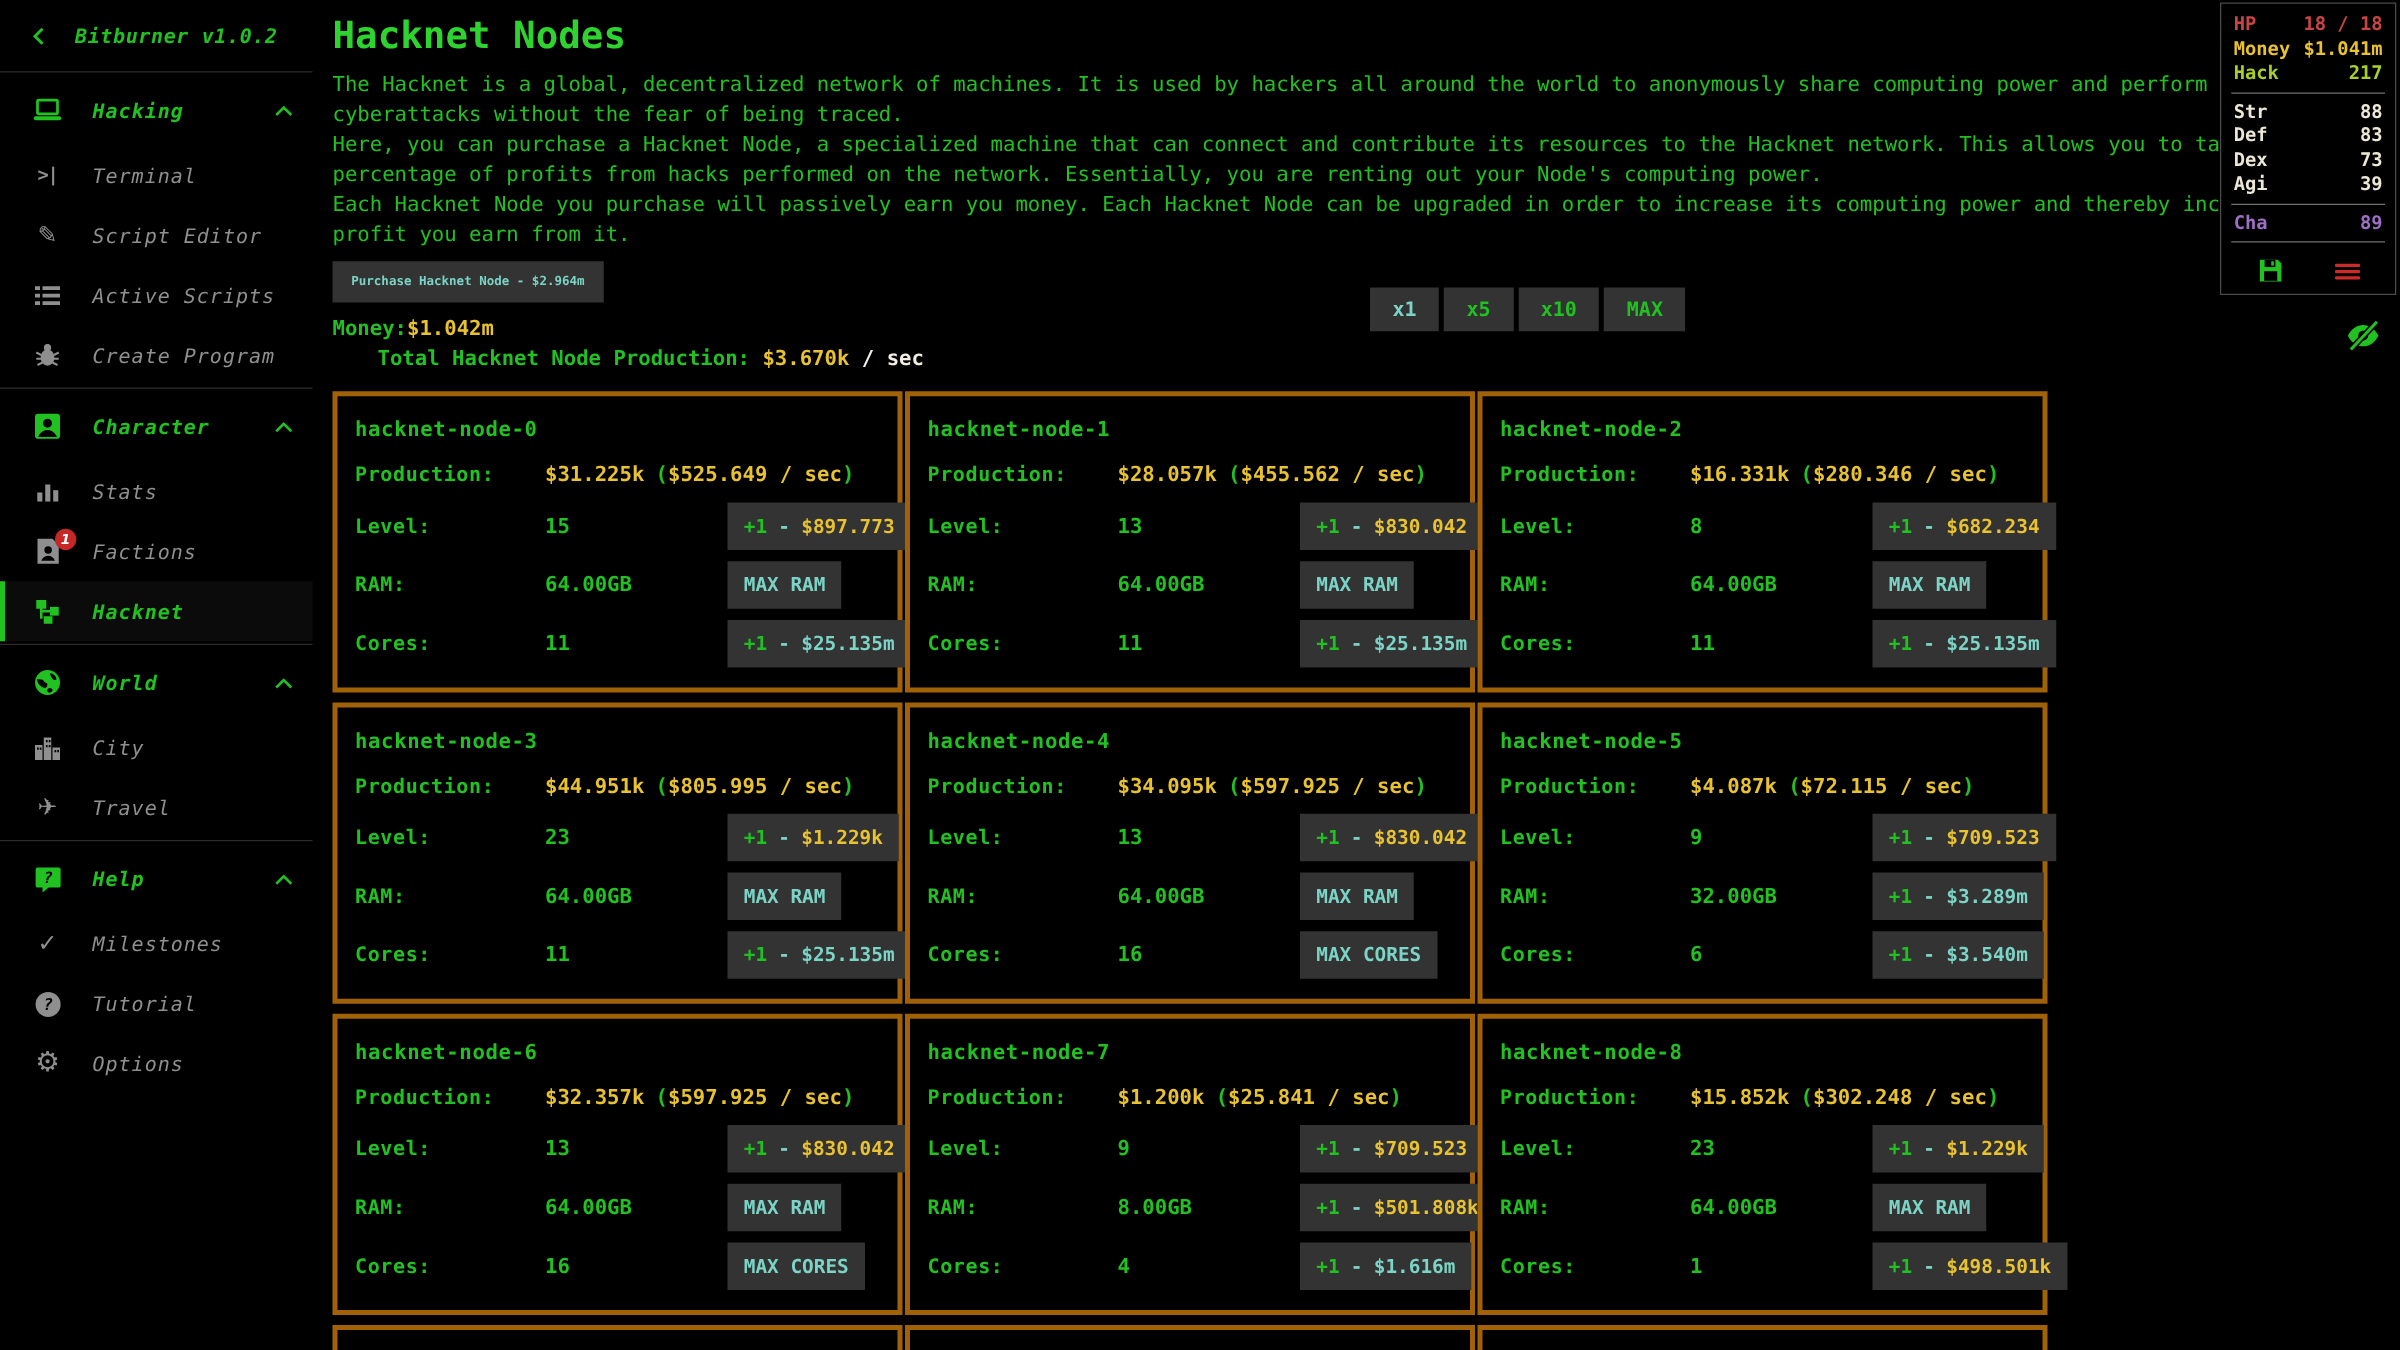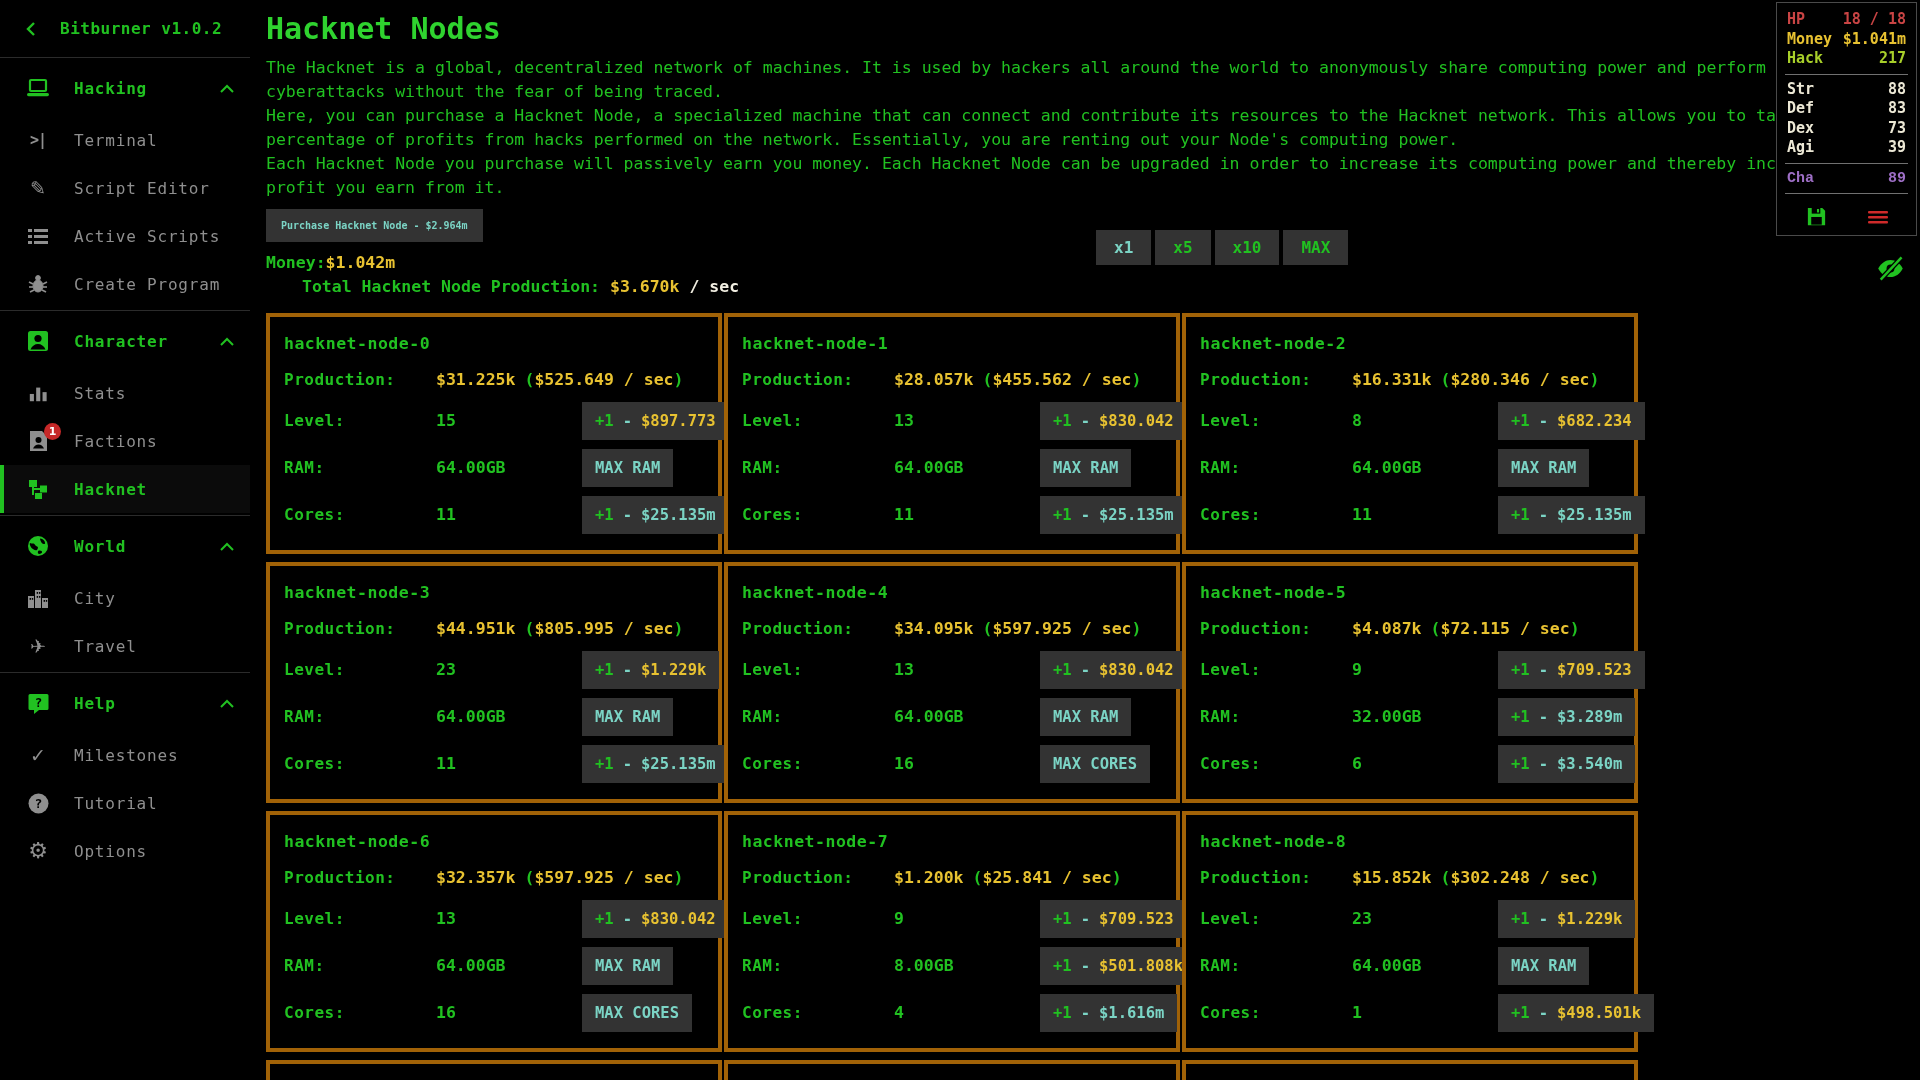--- a/index.html
+++ b/index.html
@@ -11,21 +11,21 @@
     --hp-red:#c94444;
     --hack:#a8cf2a;
     --stat:#ece8d5;
     --cha:#9e6fc6;
     --btnbg:#333333;
   }
   *{box-sizing:border-box;}
   html,body{margin:0;padding:0;background:#000;width:1920px;height:1080px;overflow:hidden;
     font-family:"DejaVu Sans Mono","Liberation Mono",monospace;}
   
-  #sidebar{position:absolute;left:0;top:0;width:250px;height:1080px;background:#000;}
+  #sidebar{position:absolute;left:0;top:0;width:250px;height:1080px;background:#000;font-style:italic;}
   .sb-header{height:58px;display:flex;align-items:center;gap:18px;padding-left:20px;border-bottom:1px solid #2b2b2b;}
   .sb-back{color:var(--green);background:none;border:none;cursor:pointer;display:flex;align-items:center;padding:4px;}
   .sb-title{color:var(--green);font-size:16px;font-weight:bold;letter-spacing:.5px;}
   .sb-group{border-bottom:1px solid #2b2b2b;padding:2px 0;text-align:center;}
   .sb-group:last-child{border-bottom:none;}
   .sb-item{height:48px;display:flex;align-items:center;gap:22px;padding-left:24px;position:relative;cursor:pointer;}
   .sb-item.head{height:56px;}
   .sb-item .ic{width:28px;display:flex;justify-content:center;align-items:center;color:var(--gray);position:relative;}
   .sb-item .lab{font-size:16px;color:var(--gray);letter-spacing:.8px;}
   .sb-item.head .lab,.sb-item.head .ic{color:var(--green);font-weight:bold;}
@@ -66,21 +66,21 @@
   .btn{justify-self:start;background:var(--btnbg);border:none;font:inherit;font-size:15.5px;font-weight:bold;
     padding:10px 13px;display:inline-flex;gap:9px;cursor:pointer;align-items:center;}
   .btn span:empty{display:none;}
   .plus{color:var(--green);}
   .dash{color:var(--teal);}
   
   #overview{position:absolute;right:3px;top:2px;width:141px;background:#000;border:1px solid #4a4a4a;
     padding:7px 0 4px;z-index:5;}
   .orow{display:flex;justify-content:space-between;padding:0 10px;font-size:15px;font-weight:bold;line-height:19.5px;}
   .hp{color:var(--hp-red);}  .om{color:var(--yellow);}  .ohack{color:var(--hack);}
-  .ostat{color:var(--stat);} .ocha{color:var(--cha);font-family:Liberation Mono, monospace;}
+  .ostat{color:var(--stat);} .ocha{color:var(--cha);}
   .odiv{border-top:1px solid #707070;margin:5px 8px;}
   .oicons{display:flex;justify-content:space-around;align-items:center;padding:6px 8px 3px;}
   .oiconbtn{background:none;border:none;cursor:pointer;display:flex;padding:0;}
   #eye-toggle{position:absolute;right:8px;top:254px;color:var(--green);background:none;border:none;cursor:pointer;z-index:5;}
 </style>
 </head>
 <body>
 
 <nav id="sidebar">
   <div class="sb-header">

